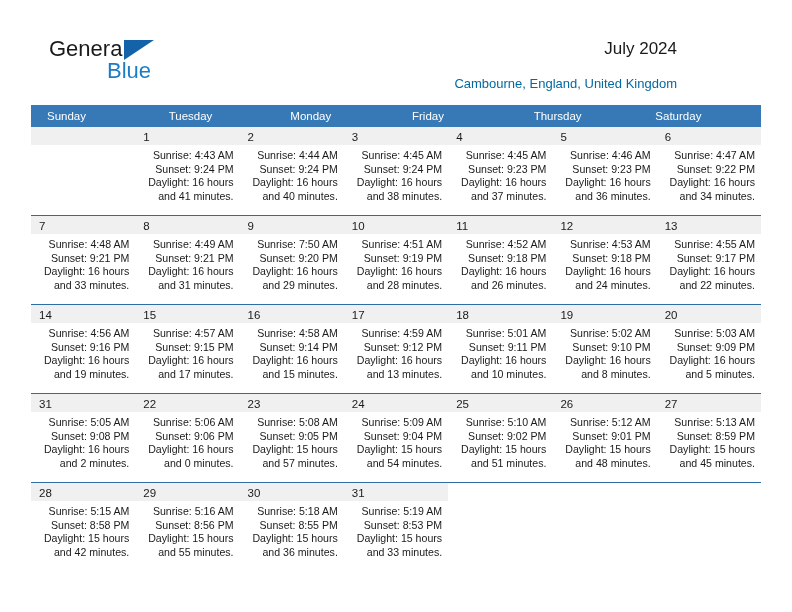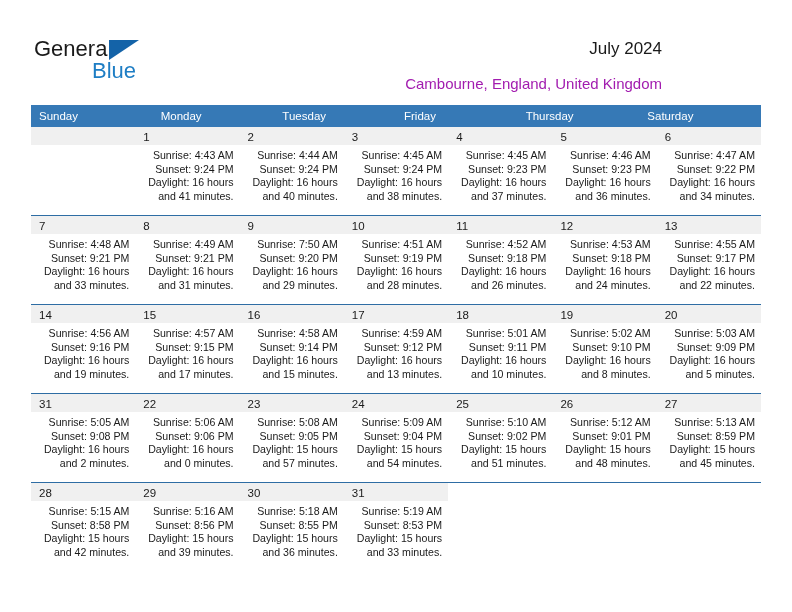--- a/index.html
+++ b/index.html
@@ -17,21 +17,21 @@
   .page {
     position: relative;
     width: 792px;
     height: 612px;
     box-sizing: border-box;
   }
 
   
   .header {
     position: absolute;
-    left: 1px;
+    left: 16px;
     top: 0;
     width: 700px;
     height: 100px;
   }
   .brand {
     position: absolute;
     left: 33px;
     top: 36px;
     width: 200px;
     height: 48px;
@@ -70,22 +70,22 @@
     text-align: right;
   }
   .month-title {
     font-size: 17px;
     color: #1a1a1a;
     line-height: 34px;
     white-space: nowrap;
   }
   .location {
     margin-top: 9px;
-    font-size: 15px;
-    color: #a21caf;
+    font-size: 13px;
+    color: #0369a1;
     line-height: 18px;
     white-space: nowrap;
   }
 
   
   .calendar {
     position: absolute;
     left: 31px;
     top: 105px;
     width: 730px;
@@ -94,21 +94,21 @@
     display: flex;
     width: 100%;
     background: #3679b6;
     height: 22px;
   }
   .weekday {
     flex: 1 1 0;
     color: #ffffff;
     font-size: 11.5px;
     line-height: 22px;
-    padding-left: 8px;
+    padding-left: 16px;
     box-sizing: border-box;
     white-space: nowrap;
     overflow: hidden;
   }
   .week {
     display: flex;
     width: 100%;
     border-top: 1.4px solid #2e6da4;
     box-sizing: border-box;
   }
@@ -168,22 +168,22 @@
     <div class="title-block">
       <div class="month-title">July 2024</div>
       <div class="location">Cambourne, England, United Kingdom</div>
     </div>
 
   </div>
 
   <div class="calendar">
     <div class="weekdays">
         <div class="weekday">Sunday</div>
+        <div class="weekday">Tuesday</div>
         <div class="weekday">Monday</div>
-        <div class="weekday">Tuesday</div>
         <div class="weekday">Friday</div>
         <div class="weekday">Thursday</div>
         <div class="weekday">Saturday</div>
       </div>
     <div id="weeks-container">
         <div class="week first">
           <div class="day empty">
             <div class="day-num-band"><span class="day-num"></span></div>
             <div class="day-body"></div>
           </div>
@@ -446,21 +446,21 @@
               <div class="day-line">Daylight: 15 hours</div>
               <div class="day-line">and 42 minutes.</div>
             </div>
           </div>
           <div class="day">
             <div class="day-num-band"><span class="day-num">29</span></div>
             <div class="day-body">
               <div class="day-line">Sunrise: 5:16 AM</div>
               <div class="day-line">Sunset: 8:56 PM</div>
               <div class="day-line">Daylight: 15 hours</div>
-              <div class="day-line">and 39 minutes.</div>
+              <div class="day-line">and 55 minutes.</div>
             </div>
           </div>
           <div class="day">
             <div class="day-num-band"><span class="day-num">30</span></div>
             <div class="day-body">
               <div class="day-line">Sunrise: 5:18 AM</div>
               <div class="day-line">Sunset: 8:55 PM</div>
               <div class="day-line">Daylight: 15 hours</div>
               <div class="day-line">and 36 minutes.</div>
             </div>

